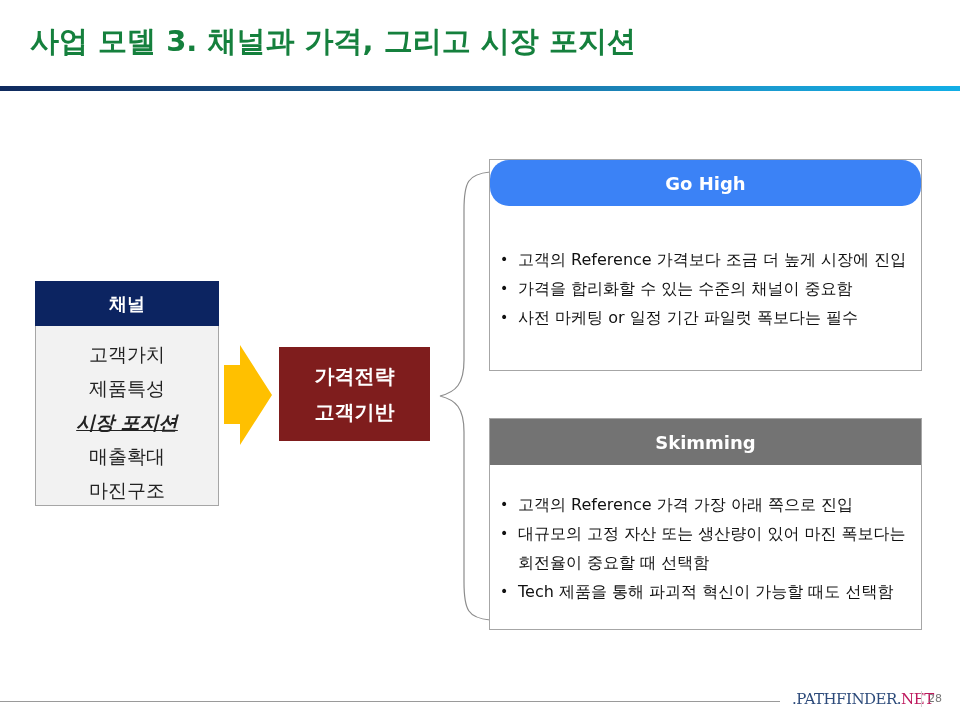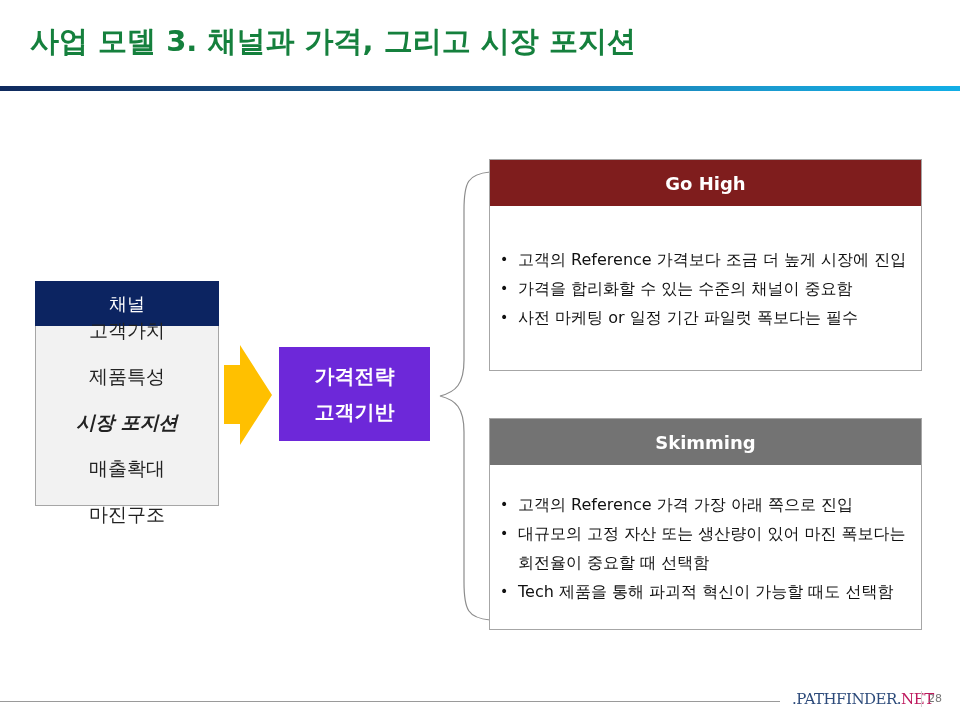--- a/index.html
+++ b/index.html
@@ -3,30 +3,30 @@
 <meta charset="utf-8">
 <style>
   html, body { margin:0; padding:0; }
   body { width:960px; height:720px; background:#ffffff; position:relative; overflow:hidden;
          font-family:"DejaVu Sans", "Liberation Sans", sans-serif; color:#1a1a1a; }
   .title { position:absolute; left:30px; top:22px; font-size:29px; font-weight:bold; letter-spacing:0px; color:#15803d; white-space:nowrap; }
   .title-rule { position:absolute; left:0; top:86px; width:960px; height:5px;
                 background:linear-gradient(90deg,#0f2a5e 0%, #1a5c8f 40%, #1a9bd0 80%, #12aee6 100%); }
 
   .channel { position:absolute; left:35px; top:281px; width:184px; }
-  .channel-head { height:45px; background:#0c2461; color:#fff; font-weight:normal; font-size:18px;
+  .channel-head { height:45px; background:#0c2461; color:#fff; font-weight:bold; font-size:18px;
                   display:flex; align-items:center; justify-content:center; }
   .channel-body { height:180px; background:#f2f2f2; border:1px solid #a6a6a6; border-top:none; box-sizing:border-box;
-                  display:flex; flex-direction:column; align-items:center; justify-content:center; padding-top:12px;gap:12px; }
+                  display:flex; flex-direction:column; align-items:center; justify-content:center; padding-top:12px; }
   .channel-item { font-size:19px; line-height:34px; color:#222; }
-  .channel-item.em { font-weight:bold; font-style:italic; }
+  .channel-item.em { font-weight:bold; font-style:italic;text-decoration:underline; }
 
   .arrow { position:absolute; left:224px; top:345px; width:50px; height:100px; }
 
-  .pricing { position:absolute; left:279px; top:347px; width:151px; height:94px; background:#6d28d9; color:#fff;
+  .pricing { position:absolute; left:279px; top:347px; width:151px; height:94px; background:#7f1d1d; color:#fff;
              display:flex; flex-direction:column; align-items:center; justify-content:center; font-weight:bold; font-size:20px; line-height:36px; }
 
   .brace { position:absolute; left:438px; top:170px; width:56px; height:452px; }
 
   .card { position:absolute; left:489px; width:433px; border:1px solid #a6a6a6; box-sizing:border-box; background:#fff; }
   .card-head { height:46px; color:#fff; font-weight:bold; font-size:18px; display:flex; align-items:center; justify-content:center; }
   .card-body { padding:0 12px 0 10px;margin-top:15px; }
   .card-body ul { list-style:none; margin:0; padding:0; }
   .card-body li { position:relative; padding-left:18px; font-size:16px; line-height:29px; color:#111; }
   .card-body li::before { content:"•"; position:absolute; left:0; top:0; font-size:14px; }
@@ -66,21 +66,21 @@
 <div class="pricing">
   <div>가격전략</div>
   <div>고객기반</div>
 </div>
 
 <svg class="brace" viewBox="0 0 56 452">
   <path d="M52,2 C30,4 26,12 26,40 L26,190 C26,214 18,222 2,226 C18,230 26,238 26,262 L26,412 C26,440 30,448 52,450" fill="none" stroke="#8c8c8c" stroke-width="1.2"></path>
 </svg>
 
 <div class="card gohigh">
-  <div class="card-head" style="background:#7f1d1d;">Go High</div>
+  <div class="card-head" style="background:#3b82f6;border-radius:19px;">Go High</div>
   <div class="card-body">
     <ul>
       <li>고객의 Reference 가격보다 조금 더 높게 시장에 진입</li>
       <li>가격을 합리화할 수 있는 수준의 채널이 중요함</li>
       <li>사전 마케팅 or 일정 기간 파일럿 폭보다는 필수</li>
     </ul>
   </div>
 </div>
 
 <div class="card skim">

